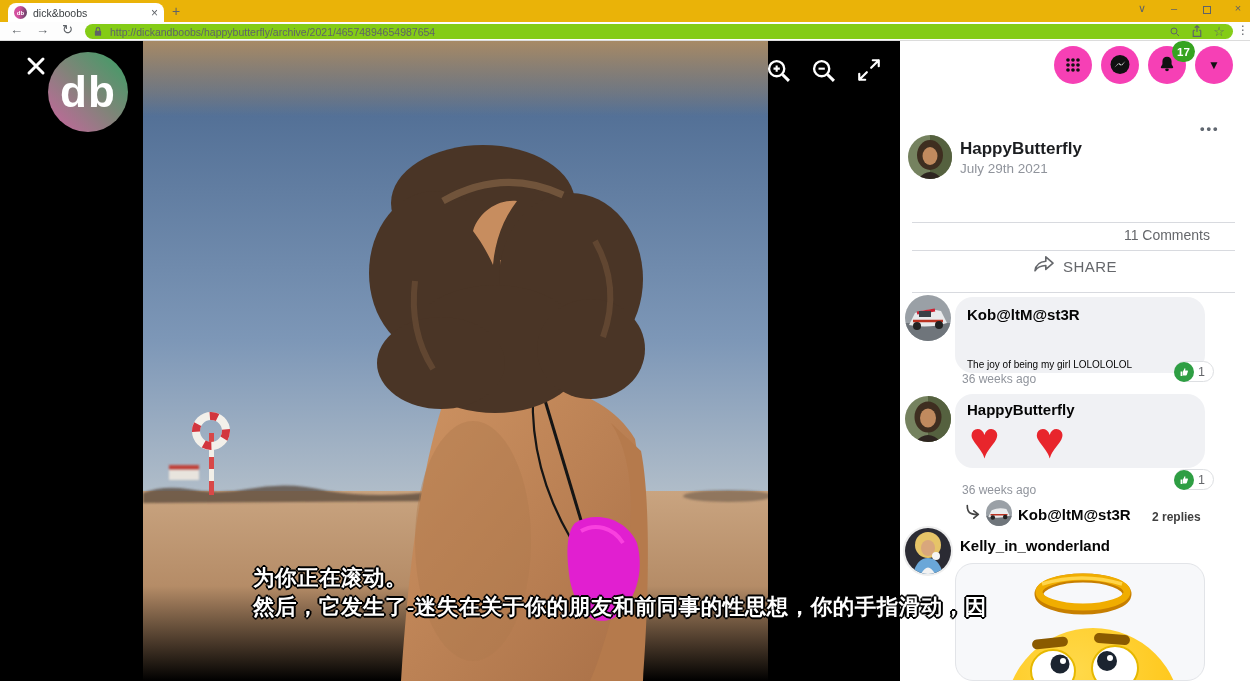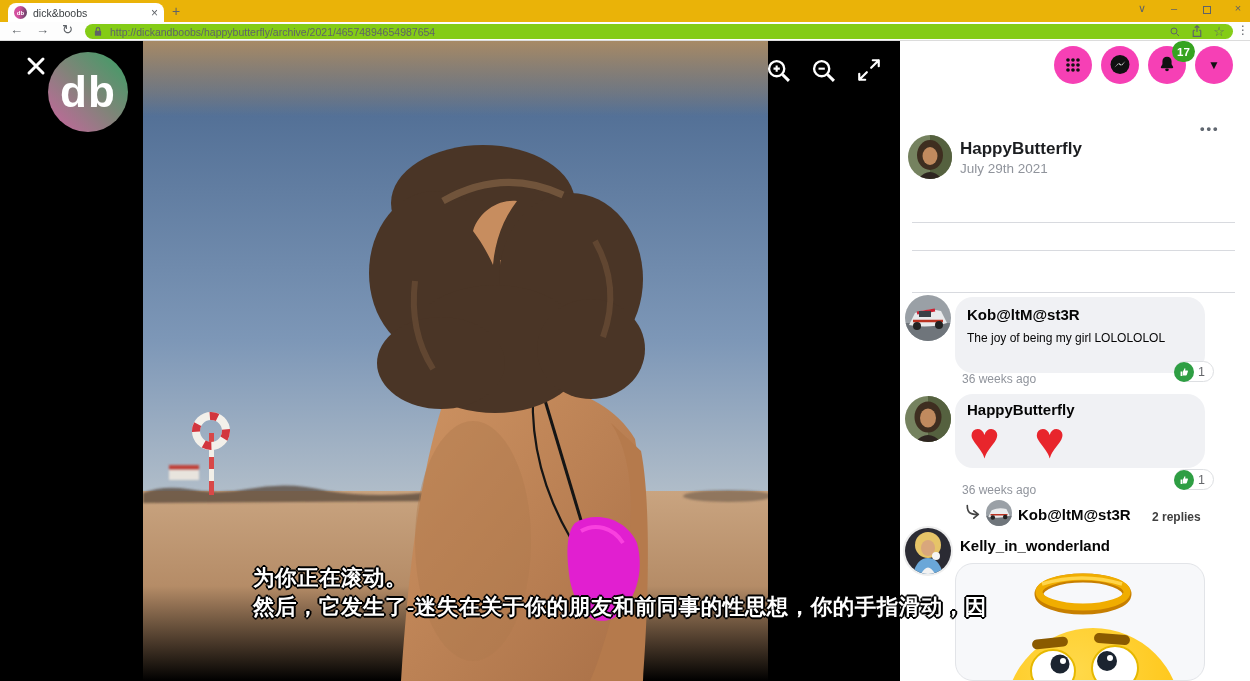--- a/index.html
+++ b/index.html
@@ -46,21 +46,21 @@
   .avatar { border-radius:50%; overflow:hidden; }
   .postname { left:60px; top:98px; font-size:17px; font-weight:bold; color:#1c1e21; }
   .postdate { left:60px; top:120px; font-size:13.5px; color:#90949c; }
   .dots-h { left:300px; top:80px; font-size:13px; color:#606770; letter-spacing:2px; font-weight:bold; }
   .divider { height:1px; background:#d8dadf; left:12px; width:323px; }
   .ncomments { left:0px; top:186px; width:310px; text-align:right; font-size:14px; color:#65676b; }
   .sharerow { left:0; top:214px; width:350px; display:flex; align-items:center; justify-content:center; gap:8px; }
   .sharelabel { font-size:15px; color:#65676b; letter-spacing:0.5px; }
   .bubble { background:#f0f1f4; border-radius:18px; }
   .cauthor { font-size:15px; font-weight:bold; color:#050505; }
-  .ctext { font-size:12px; color:#050505; }
+  .ctext { font-size:10px; color:#050505;margin-top:28px; }
   .ctime { font-size:12px; color:#90949c; }
   .likepill { position:absolute; width:40px; height:21px; background:#fff; border:1px solid #dddfe2;
               border-radius:11px; display:flex; align-items:center; }
   .likecircle { width:20px; height:20px; border-radius:50%; background:#2e9e43; display:flex;
                 align-items:center; justify-content:center; margin-left:-1px; }
   .likecount { font-size:12.5px; color:#65676b; margin-left:4px; }
   .hearts { font-size:52px; line-height:48px; color:#e8252c; letter-spacing:10px; }
   .replies { font-size:12px; font-weight:bold; color:#404040; }
   .kellybubble { background:#f7f8fa; border:1px solid #e2e4e8; border-radius:18px; overflow:hidden; }
 
@@ -267,22 +267,31 @@
             <ellipse cx="22" cy="20" rx="13" ry="15" fill="#3e2e20"></ellipse>
             <ellipse cx="22" cy="21" rx="7.5" ry="9" fill="#c08a5e"></ellipse>
             <path d="M10 44 Q22 30 34 44 Z" fill="#2e2520"></path>
           </svg>
       </div>
       <span class="abs postname">HappyButterfly</span>
       <span class="abs postdate">July 29th 2021</span>
       <span class="abs dots-h">•••</span>
 
       <div class="abs divider" style="top:181px;"></div>
+      <span class="abs ncomments">11 Comments</span>
       <div class="abs divider" style="top:209px;"></div>
 
+      <div class="abs sharerow">
+        <span>
+          <svg width="22" height="18" viewBox="0 0 24 20">
+              <path d="M14 2l8 7-8 7v-4.4C7.6 11.8 4.4 14 2 17.5 2.9 11.5 6.6 7.6 14 7V2z" fill="none" stroke="#65676b" stroke-width="1.8" stroke-linejoin="round"></path>
+            </svg>
+        </span>
+        <span class="sharelabel">SHARE</span>
+      </div>
       <div class="abs divider" style="top:251px;"></div>
 
       <div class="abs avatar" style="left:5px;top:254px;width:46px;height:46px;">
         <svg width="46" height="46" viewBox="0 0 46 46">
             <rect width="46" height="46" fill="#9aa0a6"></rect>
             <rect y="28" width="46" height="18" fill="#6f757b"></rect>
             <path d="M4 30 L10 18 Q23 12 36 16 L42 28 Q24 34 4 30Z" fill="#e9eaec"></path>
             <path d="M12 18 L30 15" stroke="#c23" stroke-width="3"></path>
             <path d="M8 26h30" stroke="#b32" stroke-width="2.5"></path>
             <rect x="14" y="16" width="12" height="6" fill="#3a3f45"></rect>

